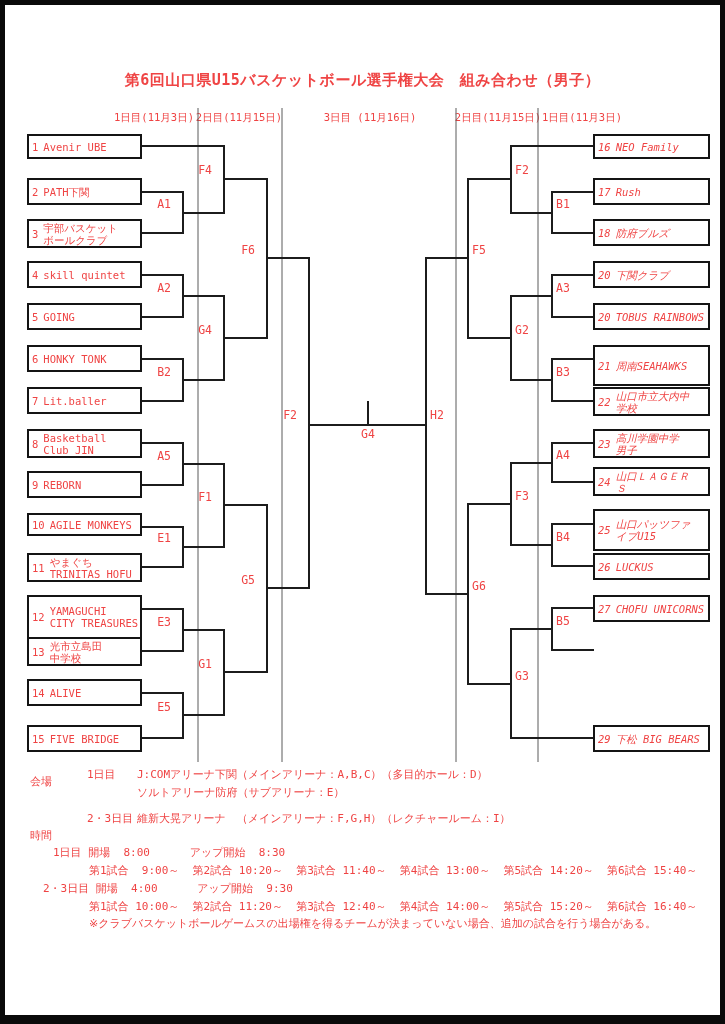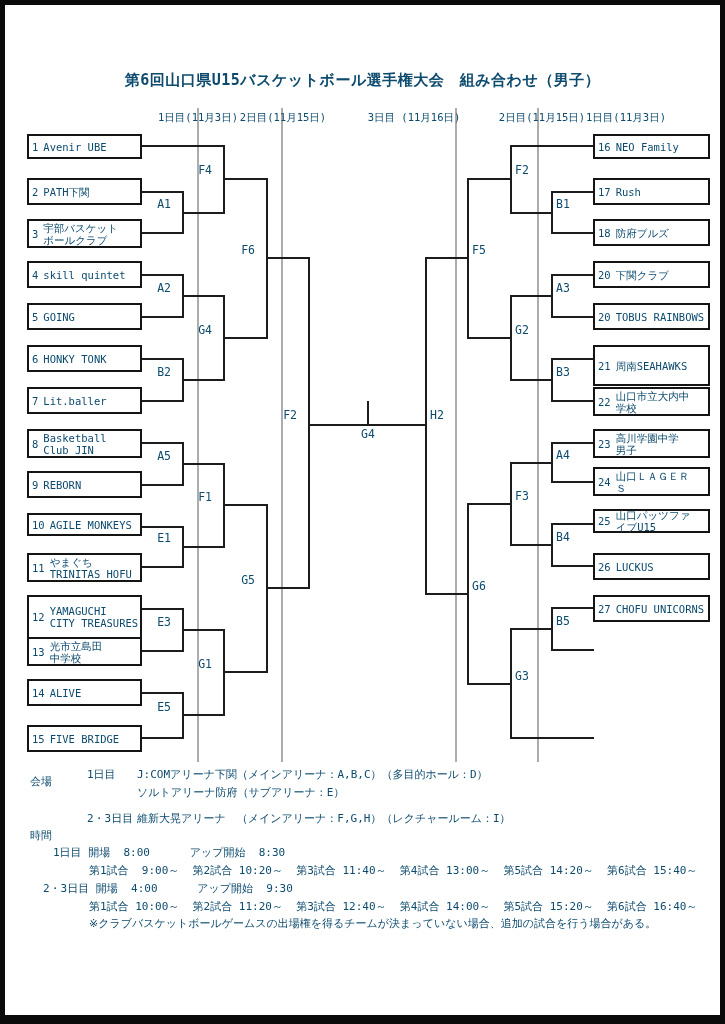--- a/index.html
+++ b/index.html
@@ -1,36 +1,36 @@
 <!DOCTYPE html>
 <html><head>
 <meta charset="utf-8">
 <style>
   html,body{margin:0;padding:0;background:#e8e8e8;}
   .page{
     position:relative;width:725px;height:1024px;background:#fff;
     box-sizing:border-box;border:5px solid #0a0a0a;border-bottom-width:9px;
     font-family:"DejaVu Sans Mono","DejaVu Sans","Liberation Sans",monospace;
-    color:#0c4a6e;overflow:hidden;
+    color:#ef4444;overflow:hidden;
   }
   .title{
     position:absolute;left:0;top:66px;width:100%;text-align:center;
     font-size:15px;font-weight:bold;letter-spacing:.5px;
   }
   .dayhdr{
     position:absolute;top:106px;transform:translateX(-50%);
-    font-size:10.5px;white-space:pre;margin-left:44px;
+    font-size:10.5px;white-space:pre;
   }
   svg.lines{position:absolute;left:0;top:0;pointer-events:none;}
   .tbox{
     position:absolute;left:22px;width:115px;border:2px solid #141414;background:#fff;
     box-sizing:border-box;display:flex;align-items:center;
     font-size:10.5px;line-height:12px;padding:0 1px 0 3px;
   }
-  .tbox.r{left:588px;width:117px;}
+  .tbox.r{left:588px;width:117px;font-style:italic;}
   .tbox .no{flex:0 0 auto;margin-right:5px;}
   .tbox .nm{white-space:pre-line;}
   .ml{position:absolute;font-size:11.5px;line-height:13px;white-space:pre;}
   .ml.lft{text-align:left;}
   .ml.fin{text-align:center;}
   .ft{position:absolute;font-size:11px;line-height:14px;white-space:pre;}
   .ft.wrap{white-space:normal;width:622px;line-height:16px;}
 </style>
 </head>
 <body>
@@ -150,32 +150,36 @@
   <div class="tbox r" style="top:424px;height:29px">
       <span class="no">23</span>
       <span class="nm">高川学園中学
 男子</span>
     </div>
   <div class="tbox r" style="top:462px;height:29px">
       <span class="no">24</span>
       <span class="nm">山口ＬＡＧＥＲ
 Ｓ</span>
     </div>
-  <div class="tbox r" style="top:504px;height:24px">
+  <div class="tbox r" style="top:504px;height:42px">
       <span class="no">25</span>
       <span class="nm">山口パッツファ
 イブU15</span>
     </div>
   <div class="tbox r" style="top:548px;height:27px">
       <span class="no">26</span>
       <span class="nm">LUCKUS</span>
     </div>
   <div class="tbox r" style="top:590px;height:27px">
       <span class="no">27</span>
       <span class="nm">CHOFU UNICORNS</span>
+    </div>
+  <div class="tbox r" style="top:720px;height:27px">
+      <span class="no">29</span>
+      <span class="nm">下松 BIG BEARS</span>
     </div>
 
   <span class="ml lft" style="right:549px;top:193px">A1</span>
   <span class="ml lft" style="right:549px;top:277px">A2</span>
   <span class="ml lft" style="right:549px;top:361px">B2</span>
   <span class="ml lft" style="right:549px;top:445px">A5</span>
   <span class="ml lft" style="right:549px;top:527px">E1</span>
   <span class="ml lft" style="right:549px;top:611px">E3</span>
   <span class="ml lft" style="right:549px;top:696px">E5</span>
 

